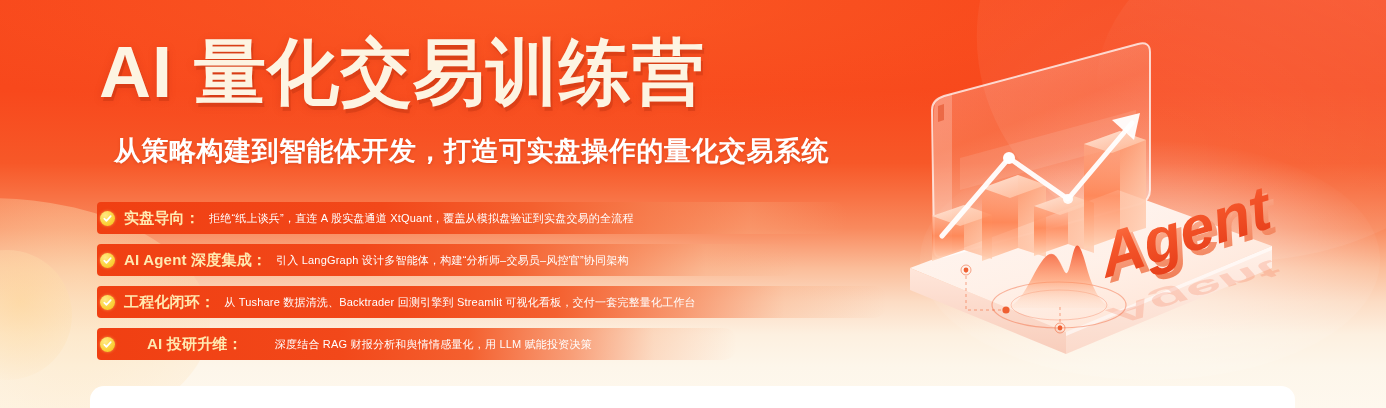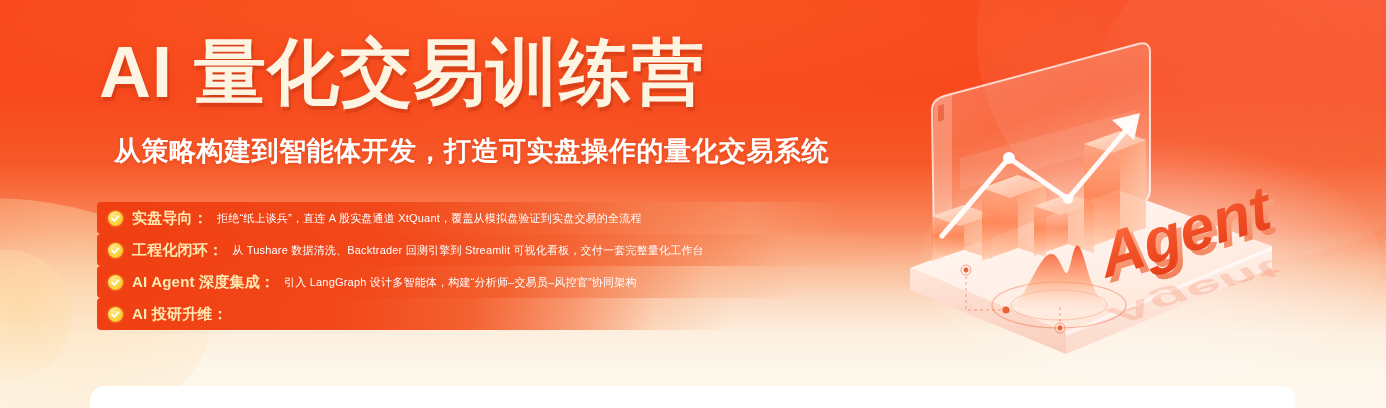--- a/index.html
+++ b/index.html
@@ -64,33 +64,33 @@
   .subtitle{
     position:absolute;left:114px;top:133px;
     font-size:27px;line-height:36px;font-weight:bold;
     color:#FFFFFF;letter-spacing:0.5px;white-space:nowrap;
     text-shadow:0 1px 3px rgba(170,45,12,0.30);
   }
 
   
   .features{position:absolute;left:97px;top:202px;width:790px;}
   .frow{
-    position:relative;height:32px;margin-bottom:0;
+    position:relative;height:32px;margin-bottom:10px;
     display:flex;align-items:center;
     border-radius:4px 14px 14px 4px;
-    padding-left:11px;
+    padding-left:3px;
     box-sizing:border-box;
     background:linear-gradient(90deg,
        #F03F12 0%, #F2481A 38%, #F4602F 58%,
        rgba(246,124,76,0.72) 74%, rgba(249,170,126,0.34) 87%, rgba(252,214,182,0.0) 100%);
   }
   .frow.w1{width:750px;}
   .frow.w2{width:700px;}
   .frow.w3{width:790px;}
-  .frow.w4{width:640px;}
+  .frow.w4{width:640px;gap:23px;}
 
   .check{
     width:15px;height:15px;flex:0 0 15px;border-radius:50%;
     background:radial-gradient(circle at 35% 30%, #FFE985, #FBD138 60%, #F2BE1F 100%);
     display:flex;align-items:center;justify-content:center;
     margin-right:9px;
     box-shadow:0 0 3px rgba(255,225,120,0.55);
   }
   .check svg{display:block;}
   .flabel{
@@ -280,46 +280,47 @@
       <div class="frow w1">
         <span class="check">
           <svg width="9" height="9" viewBox="0 0 10 10">
               <path d="M1.4 5.2 L3.8 7.6 L8.6 2.4" fill="none" stroke="#ffffff" stroke-width="1.8" stroke-linecap="round" stroke-linejoin="round"></path>
             </svg>
         </span>
         <span class="flabel">实盘导向：</span>
         <span class="fdesc">拒绝“纸上谈兵”，直连 A 股实盘通道 XtQuant，覆盖从模拟盘验证到实盘交易的全流程</span>
       </div>
 
+      <div class="frow w2">
+        <span class="check">
+          <svg width="9" height="9" viewBox="0 0 10 10">
+              <path d="M1.4 5.2 L3.8 7.6 L8.6 2.4" fill="none" stroke="#ffffff" stroke-width="1.8" stroke-linecap="round" stroke-linejoin="round"></path>
+            </svg>
+        </span>
+        <span class="flabel">AI Agent 深度集成：</span>
+        <span class="fdesc">引入 LangGraph 设计多智能体，构建“分析师–交易员–风控官”协同架构</span>
+      </div>
+
       <div class="frow w3">
         <span class="check">
           <svg width="9" height="9" viewBox="0 0 10 10">
               <path d="M1.4 5.2 L3.8 7.6 L8.6 2.4" fill="none" stroke="#ffffff" stroke-width="1.8" stroke-linecap="round" stroke-linejoin="round"></path>
             </svg>
         </span>
         <span class="flabel">工程化闭环：</span>
         <span class="fdesc">从 Tushare 数据清洗、Backtrader 回测引擎到 Streamlit 可视化看板，交付一套完整量化工作台</span>
       </div>
 
-      <div class="frow w2">
-        <span class="check">
-          <svg width="9" height="9" viewBox="0 0 10 10">
-              <path d="M1.4 5.2 L3.8 7.6 L8.6 2.4" fill="none" stroke="#ffffff" stroke-width="1.8" stroke-linecap="round" stroke-linejoin="round"></path>
-            </svg>
-        </span>
-        <span class="flabel">AI Agent 深度集成：</span>
-        <span class="fdesc">引入 LangGraph 设计多智能体，构建“分析师–交易员–风控官”协同架构</span>
-      </div>
-
       <div class="frow w4">
         <span class="check">
           <svg width="9" height="9" viewBox="0 0 10 10">
               <path d="M1.4 5.2 L3.8 7.6 L8.6 2.4" fill="none" stroke="#ffffff" stroke-width="1.8" stroke-linecap="round" stroke-linejoin="round"></path>
             </svg>
         </span>
         <span class="flabel">AI 投研升维：</span>
+        <span class="fdesc">深度结合 RAG 财报分析和舆情情感量化，用 LLM 赋能投资决策</span>
       </div>
 
     </div>
   </div>
 
   <div class="bottomcard"></div>
 </div>
 
 </body></html>

